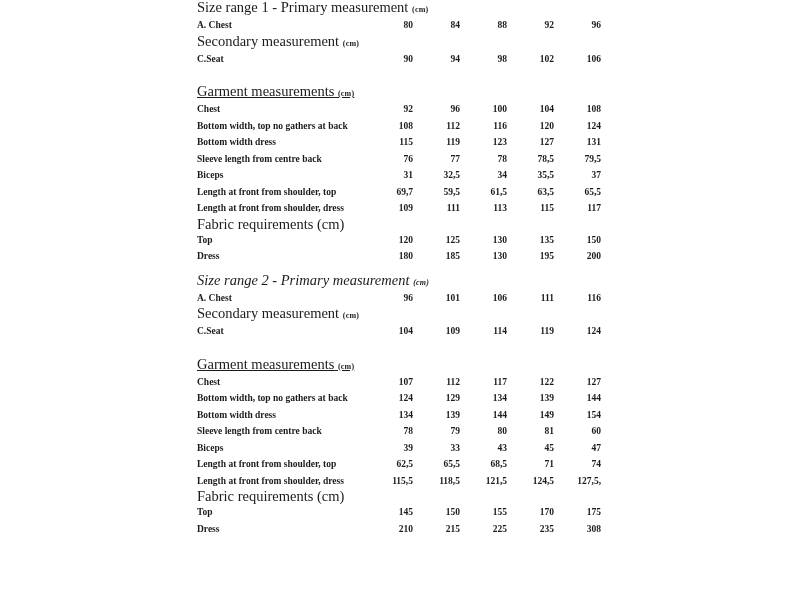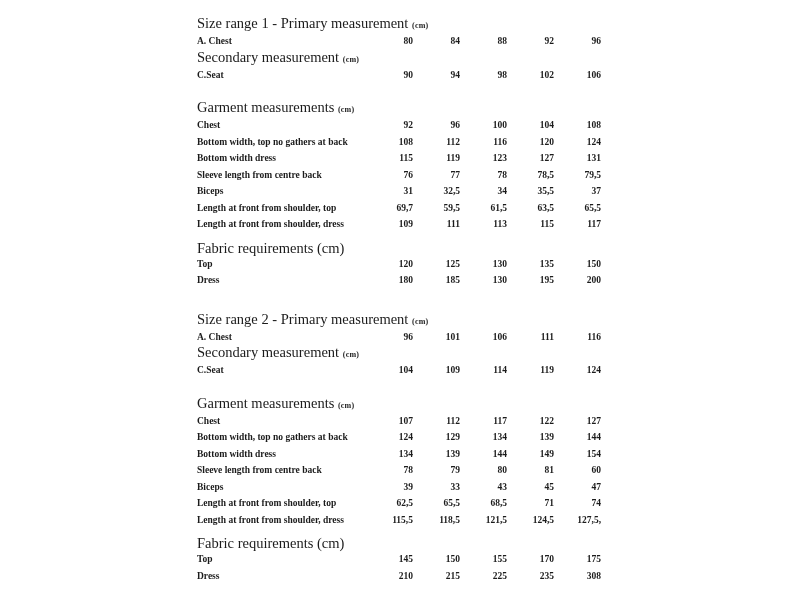--- a/index.html
+++ b/index.html
@@ -9,38 +9,38 @@
     height: 599px;
     background: #ffffff;
     font-family: "Liberation Serif", "DejaVu Serif", serif;
     color: #1b1b1b;
     overflow: hidden;
     box-sizing: border-box;
   }
   .content {
     position: absolute;
     left: 197px;
-    top: 16px;
+    top: 0;
     width: 404px;
   }
   .heading {
     font-size: 14.5px;
     line-height: 15px;
     font-weight: 400;
     white-space: nowrap;
   }
   .heading .unit {
     font-size: 8px;
     font-weight: 700;
     letter-spacing: 0.2px;
   }
   .m-secondary { }
-  .m-garment   { margin-top: 17px; }
-  .m-fabric    { margin-top: 8px; }
-  .m-range2    { margin-top: 23px; }
+  .m-garment   { margin-top: 17px; text-decoration: underline; }
+  .m-fabric    { }
+  .m-range2    { margin-top: 8px; font-style: italic; }
   .table { width: 100%; }
   .trow {
     display: flex;
     align-items: baseline;
     line-height: 16.5px;
     font-size: 9.5px;
     font-weight: 700;
   }
   .tlabel {
     flex: 1 1 auto;

